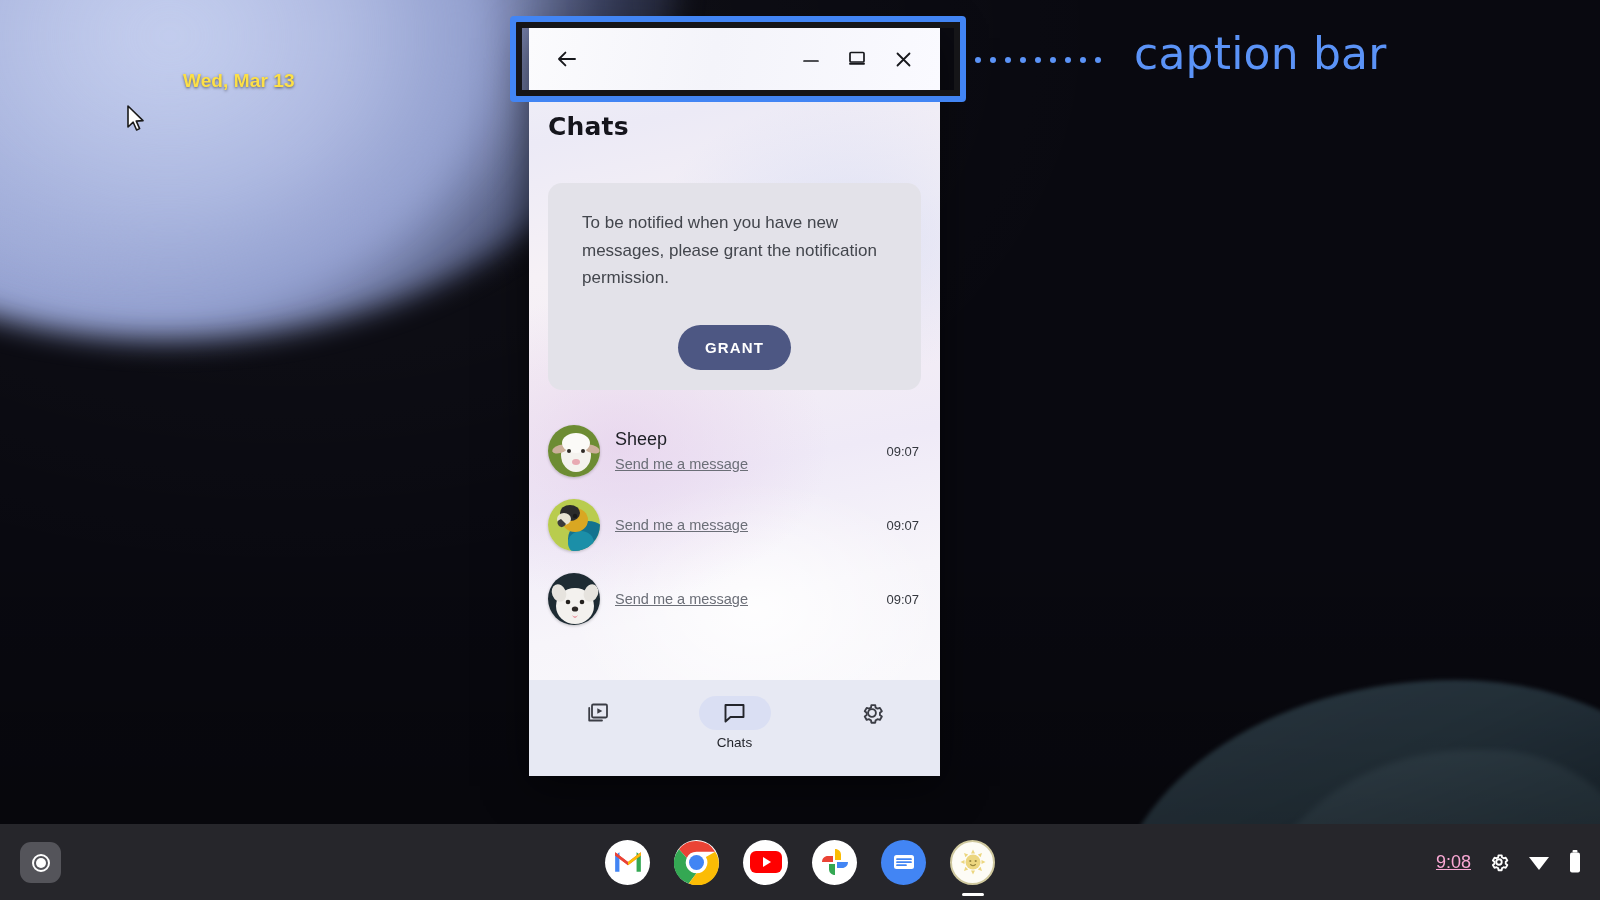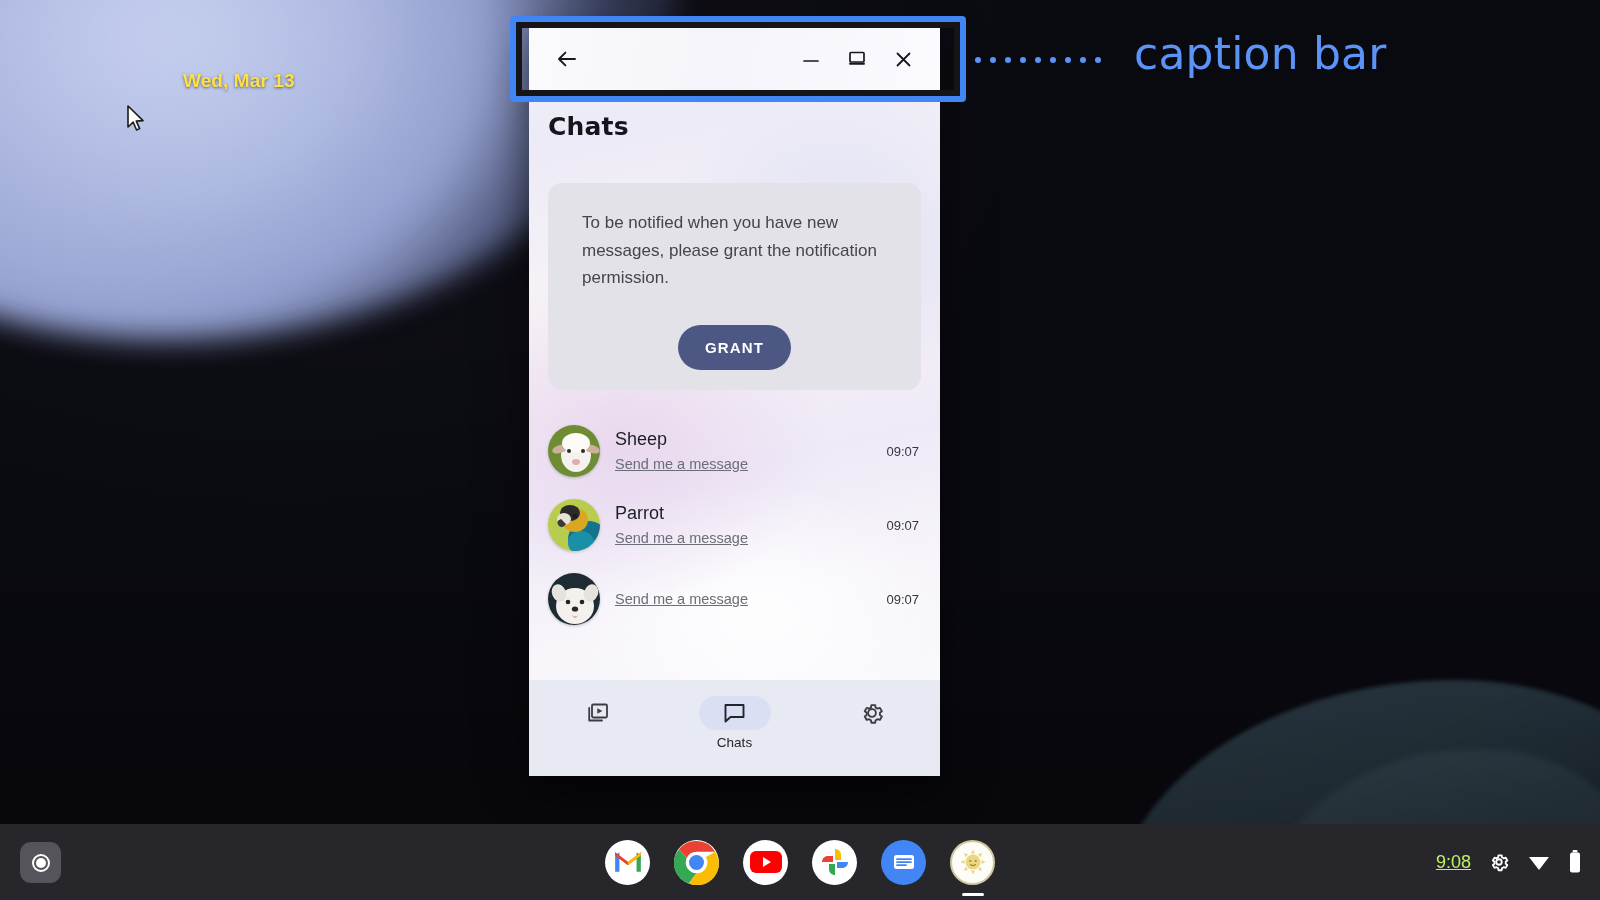--- a/index.html
+++ b/index.html
@@ -221,21 +221,21 @@
     cursor:pointer; position:relative; background:#fff;
   }
   .shelf-app .dot-indicator{
     position:absolute; bottom:-13px; left:50%; transform:translateX(-50%);
     width:22px; height:3px; background:#fff; border-radius:2px;
   }
   #status-area{
     position:absolute; right:18px; top:0; height:76px;
     display:flex; align-items:center; gap:17px; cursor:pointer;
   }
-  #status-time{ color:#bef264; font-size:18px;text-decoration:underline; }
+  #status-time{ color:#f9a8d4; font-size:18px;text-decoration:underline; }
 </style>
 </head>
 <body>
 
 <div id="wallpaper">
   <div class="wp-glow"></div>
   <div class="wp-glow2"></div>
   <div class="wp-mount"></div>
   <div class="wp-mount2"></div>
   <div class="wp-vig"></div>
@@ -317,21 +317,20 @@
             <ellipse cx="40" cy="40" rx="20" ry="18" fill="#13738f"></ellipse>
             <ellipse cx="33" cy="44" rx="13" ry="12" fill="#1b8fa8"></ellipse>
             <ellipse cx="27" cy="21" rx="13" ry="12" fill="#d9a722"></ellipse>
             <ellipse cx="22" cy="14" rx="10" ry="8" fill="#2b2b2b"></ellipse>
             <ellipse cx="16" cy="20" rx="7" ry="6" fill="#e8e4d4"></ellipse>
             <circle cx="27" cy="17" r="2.2" fill="#1a1a1a"></circle>
             <path d="M13 20 q-6 2 -2 7 q4 3 7 -2 z" fill="#3b3b3b"></path>
           </svg>
         </div>
         <div class="chat-main">
-          <div class="chat-name">Parrot</div>
           <div class="chat-sub">Send me a message</div>
         </div>
         <div class="chat-time">09:07</div>
       </div>
 
       <div class="chat-row">
         <div class="avatar">
           <svg width="52" height="52" viewBox="0 0 52 52">
             <rect width="52" height="52" fill="#1e2b33"></rect>
             <ellipse cx="27" cy="33" rx="19" ry="18" fill="#f3f1ee"></ellipse>

